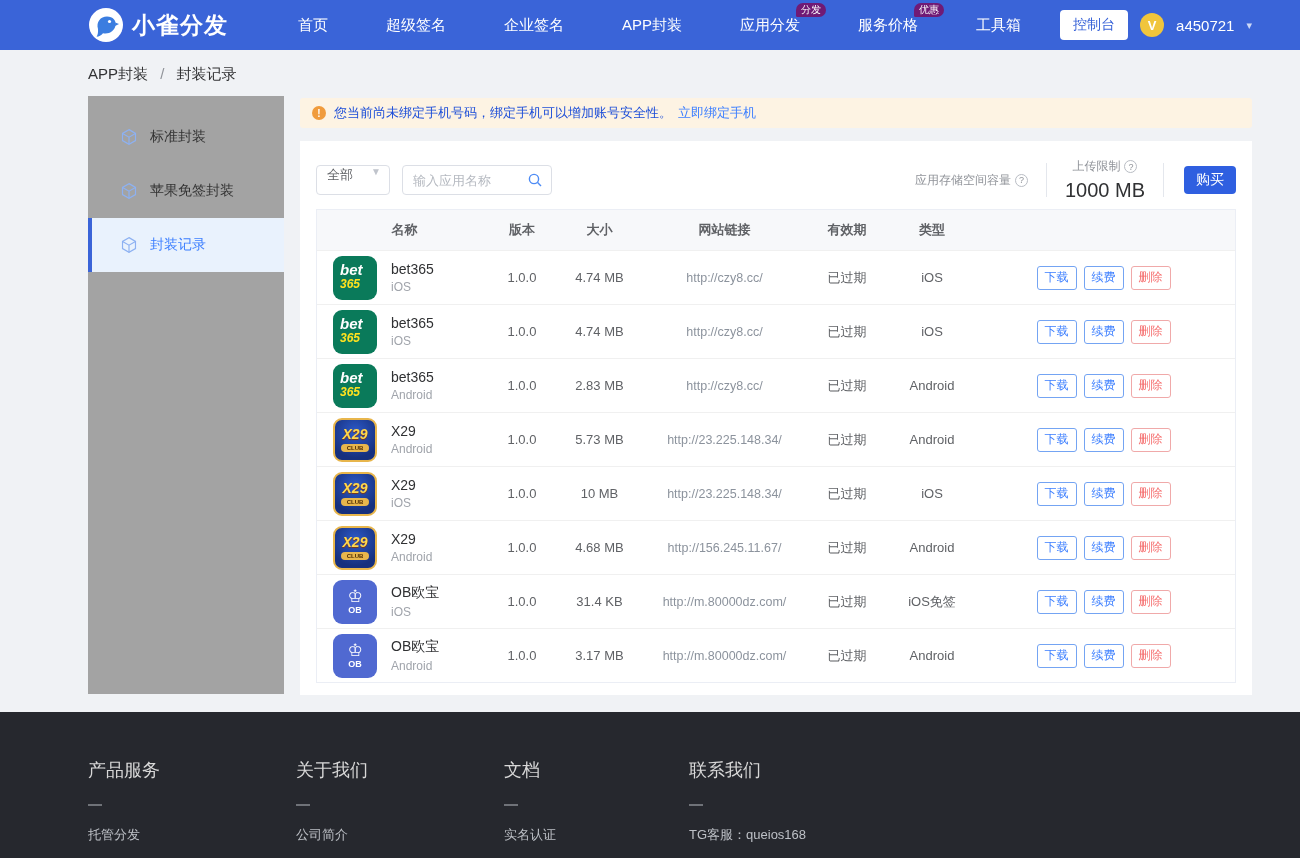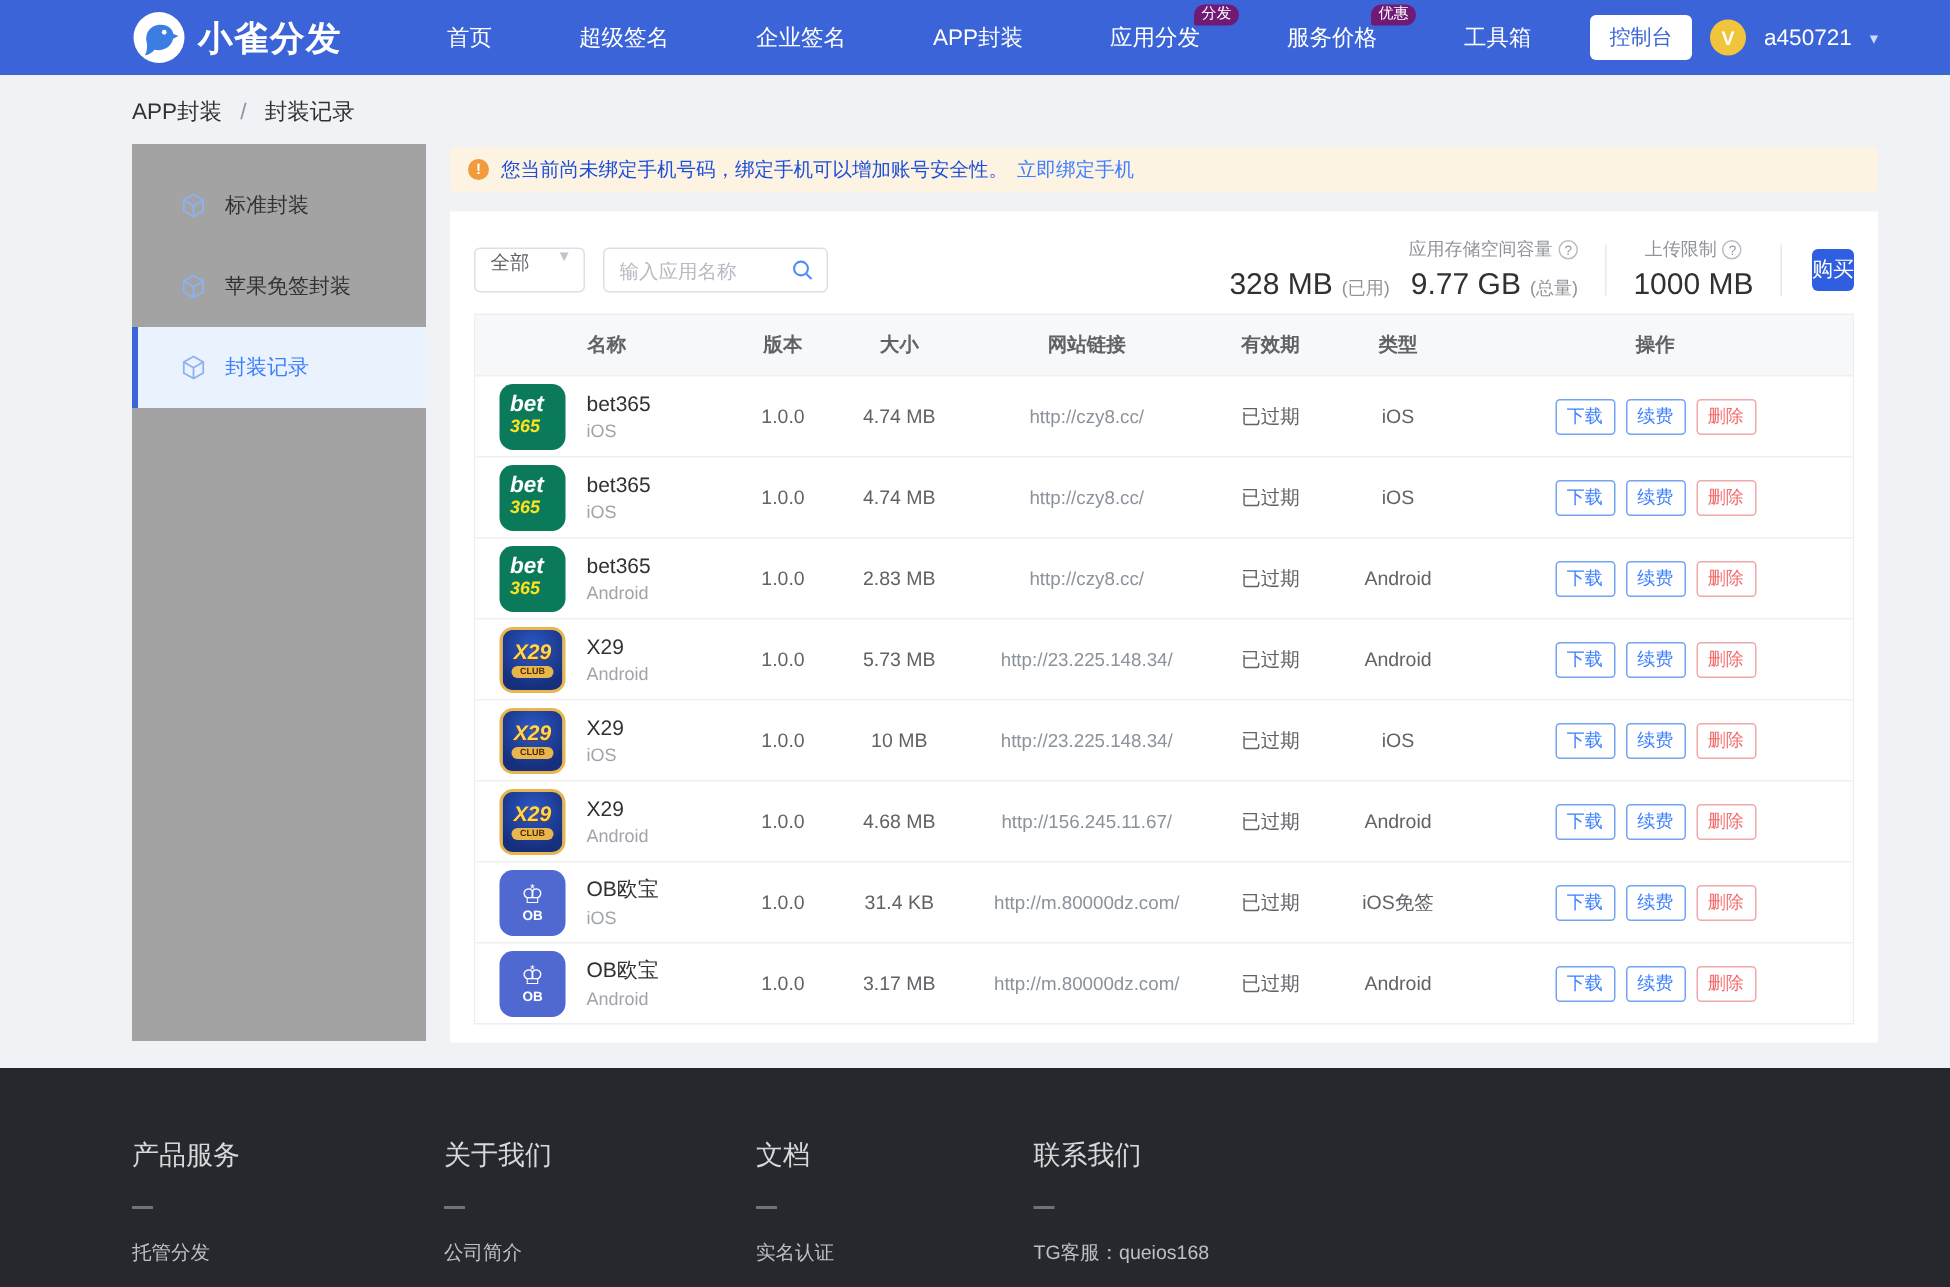--- a/index.html
+++ b/index.html
@@ -65,21 +65,21 @@
   .tb-spacer { flex:1; }
 
   .stat-group { text-align:center; }
   .stat-label { font-size:12px; color:#909399; display:flex; align-items:center; justify-content:flex-end; gap:4px; }
   .q-icon { width:13px; height:13px; border:1px solid #b9bdc4; border-radius:50%; color:#909399; font-size:9px;
             display:inline-flex; align-items:center; justify-content:center; }
   .stat-values { display:flex; align-items:baseline; gap:6px; margin-top:4px; }
   .big-num { font-size:20px; color:#303133; }
   .small-suffix { font-size:12px; color:#909399; }
   .v-divider { width:1px; height:34px; background:#e4e7ed; margin:0 18px; }
-  .buy-btn { width:28px; height:28px; background:var(--buy-blue,#2f5fe0); color:#fff; font-size:14px;
+  .buy-btn { width:52px; height:28px; background:var(--buy-blue,#2f5fe0); color:#fff; font-size:14px;
              border:none; border-radius:4px; cursor:pointer; margin-left:2px; }
 
   
   .apptable { border:1px solid #ebeef5; margin-top:6px; }
   .trow { display:flex; align-items:center; height:54px; border-top:1px solid #f0f0f0; background:#fff; }
   .thead { height:40px; background:#f7f8fa; border-top:none; font-weight:bold; }
   .thead > div { font-size:13px; color:#606266; }
   .c1 { flex:0 0 175px; display:flex; align-items:center; padding-left:16px; }
   .thead .c1 { justify-content:center; padding-left:0; }
   .c2 { flex:0 0 60px;  text-align:center; }
@@ -240,26 +240,20 @@
               <path d="M10.6 10.6 L14 14"></path>
           </svg>
         </div>
         <div class="tb-spacer"></div>
 
         <div class="stat-group">
           <div class="stat-label">
             <span>应用存储空间容量</span>
             <span class="q-icon">?</span>
           </div>
-          <div class="stat-values">
-            <span class="big-num">328 MB</span>
-            <span class="small-suffix">(已用)</span>
-            <span class="big-num" style="margin-left:8px">9.77 GB</span>
-            <span class="small-suffix">(总量)</span>
-          </div>
         </div>
 
         <div class="v-divider"></div>
 
         <div class="stat-group">
           <div class="stat-label" style="justify-content:center">
             <span>上传限制</span>
             <span class="q-icon">?</span>
           </div>
           <div class="stat-values" style="justify-content:center">
@@ -273,21 +267,20 @@
       </div>
 
       <div class="apptable">
         <div class="trow thead">
           <div class="c1">名称</div>
           <div class="c2">版本</div>
           <div class="c3">大小</div>
           <div class="c4">网站链接</div>
           <div class="c5">有效期</div>
           <div class="c6">类型</div>
-          <div class="c7">操作</div>
         </div>
 
           <div class="trow">
             <div class="c1">
               <div class="app-icon icon-bet">
                 <span class="l1">bet</span>
                 <span class="l2">365</span>
               </div>
               <div class="name-block">
                 <div class="app-name">bet365</div>

